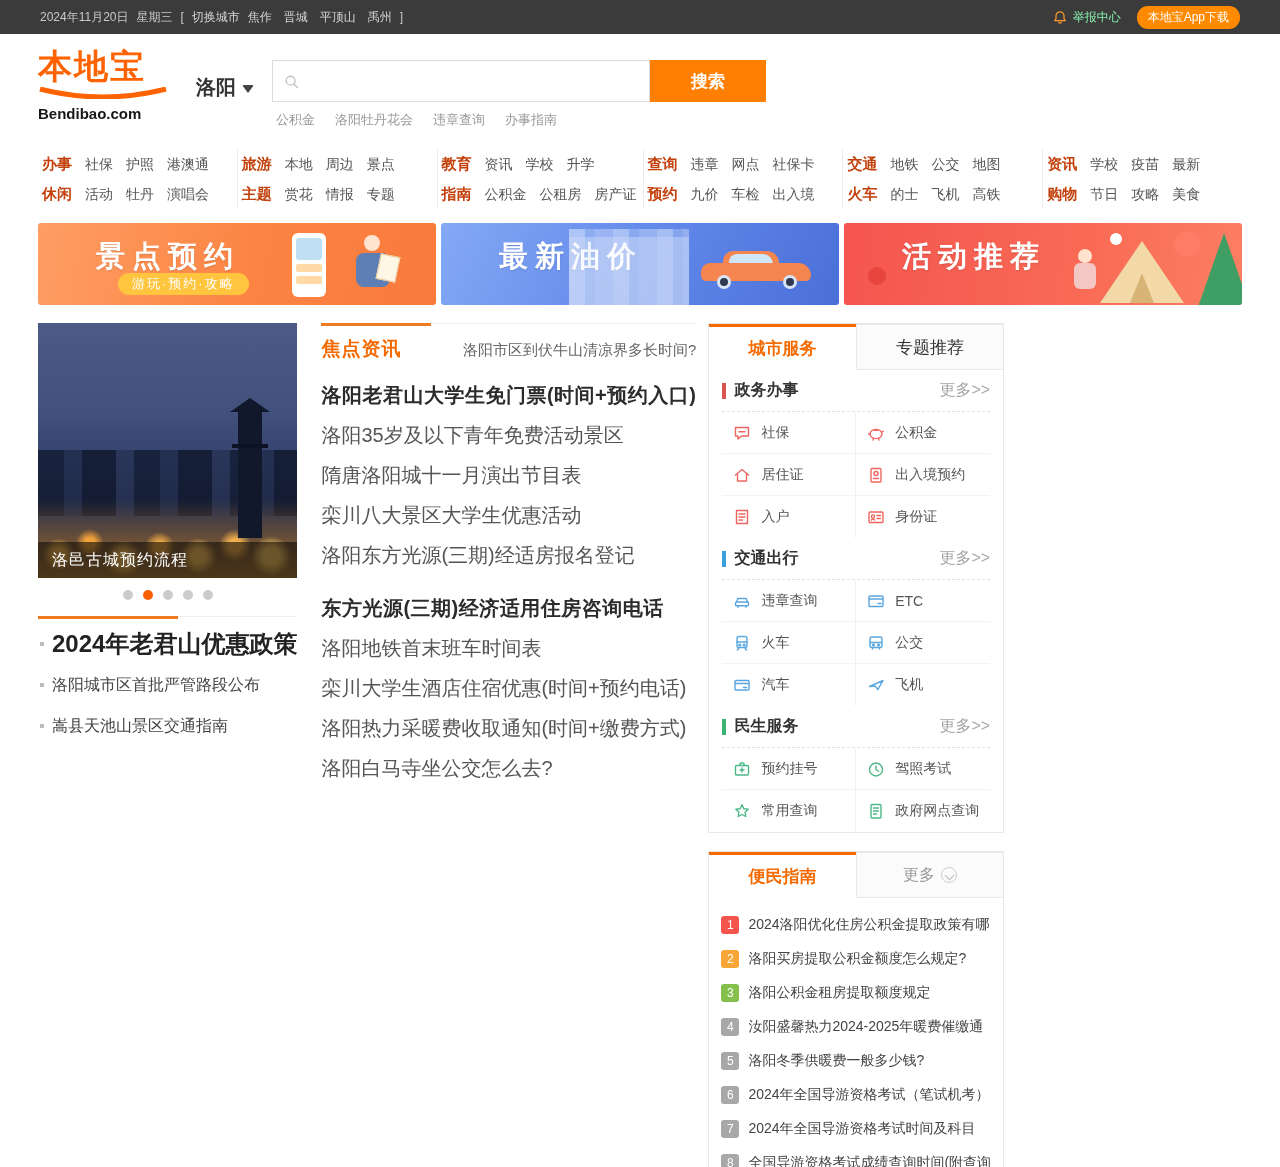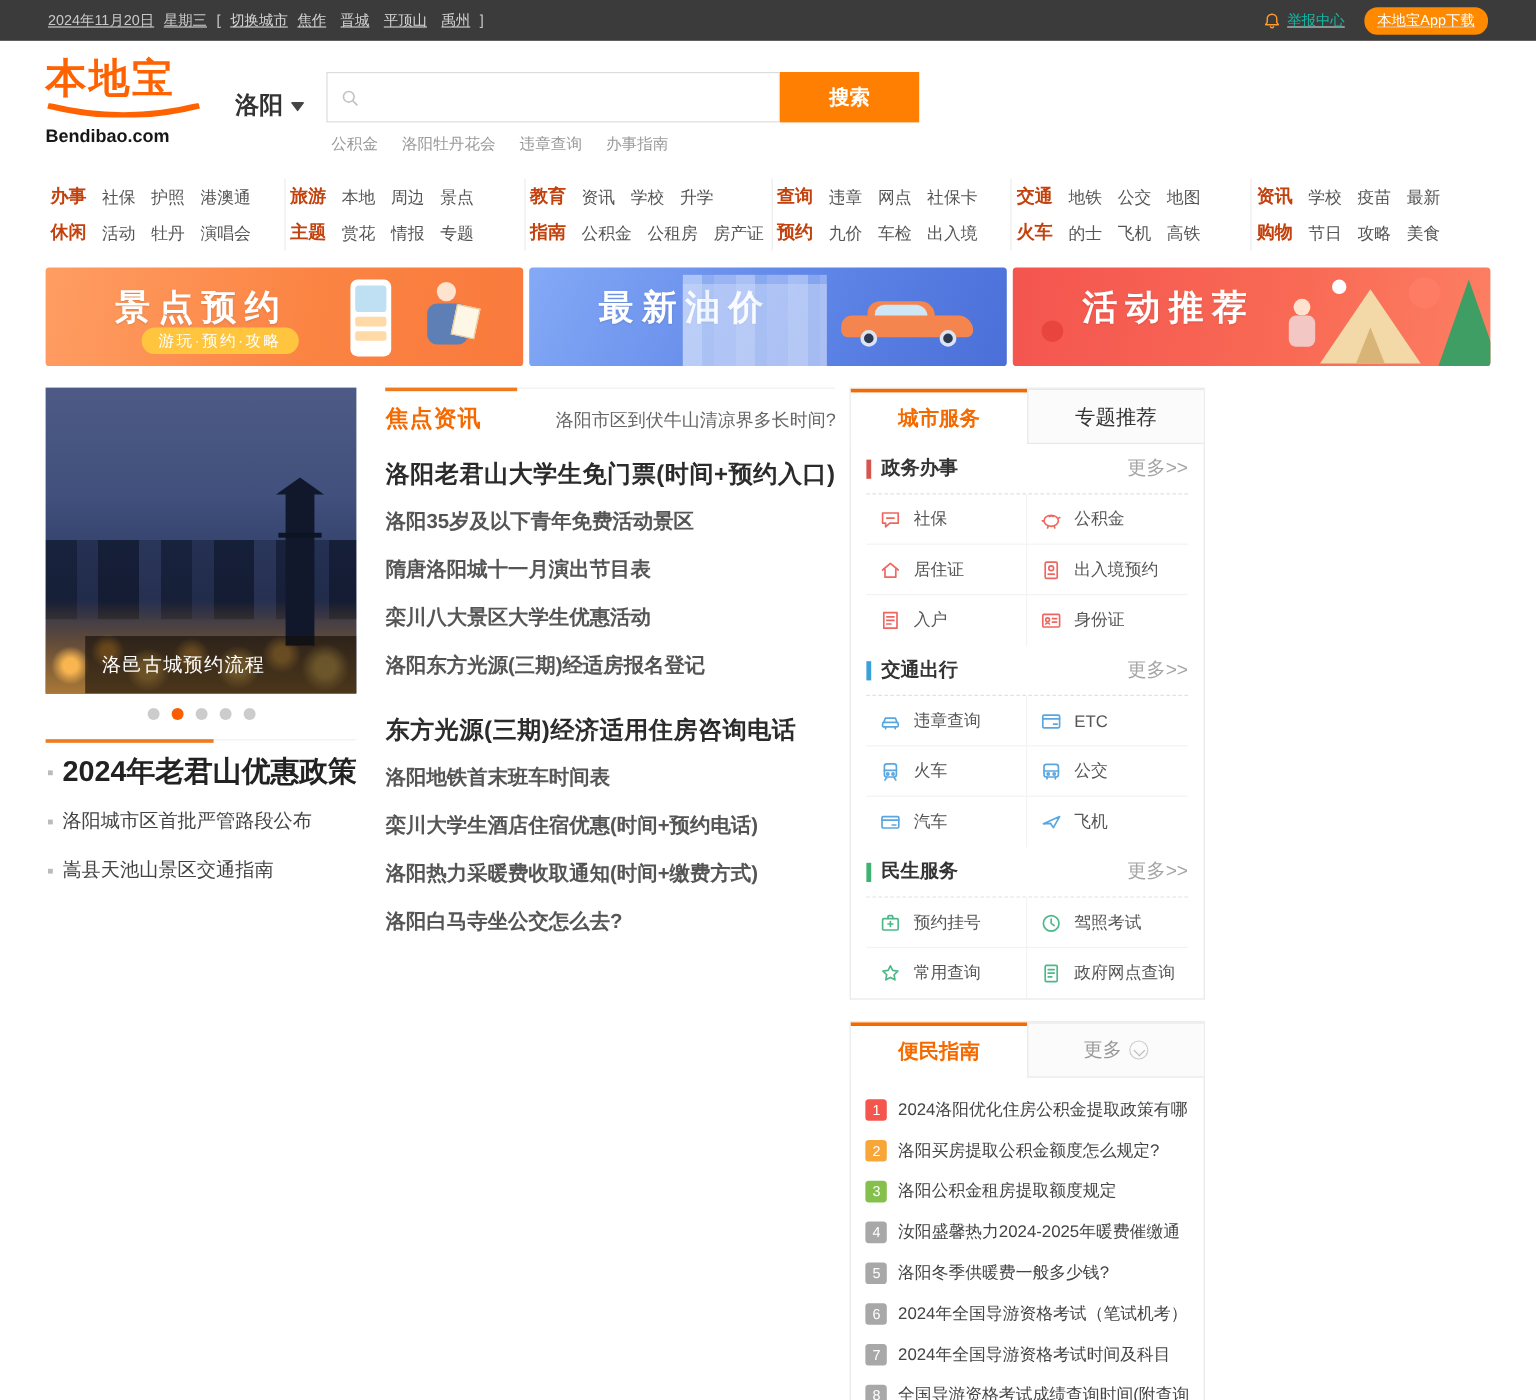--- a/index.html
+++ b/index.html
@@ -5,26 +5,26 @@
   * { margin:0; padding:0; box-sizing:border-box; }
   html,body { width:1280px; }
   body {
     height:1167px; overflow:hidden; background:#fff;
     font-family:"Liberation Sans","DejaVu Sans",sans-serif; color:#333;
   }
   [data-interactable="true"] { cursor:pointer; }
 
   
   .topbar { height:34px; background:#3b3b3b; display:flex; align-items:center;
-    padding:0 40px; font-size:12px; color:#c9c9c9;text-decoration:underline; }
+    padding:0 40px; font-size:12px; color:#c9c9c9; }
   .topbar .left { display:flex; align-items:center; gap:8px; }
   .topbar .cities { display:flex; gap:12px; }
   .topbar .city-link { color:#d6d6d6; }
   .topbar .right { margin-left:auto; display:flex; align-items:center; gap:16px; }
-  .report { display:flex; align-items:center; gap:5px; color:#14b8a6; }
+  .report { display:flex; align-items:center; gap:5px; color:#86efac; }
   .app-pill { background:#ff8a00; color:#fff; border-radius:11px; padding:3px 11px; font-size:12px; }
 
   
   .header { width:1204px; margin:0 auto; padding:14px 0 6px; display:flex; align-items:flex-start; }
   .logo-block { width:150px; }
   .logo-main { font-size:34px; font-weight:bold; color:#ff6200; letter-spacing:2px; line-height:1.1; }
   .logo-sub { font-size:15px; font-weight:bold; color:#171717; margin-top:2px; }
   .city-sel { display:flex; align-items:center; gap:6px; margin:26px 18px 0 8px; }
   .city-name { font-size:20px; font-weight:bold; color:#333; }
   .chev { width:0; height:0; border-left:6px solid transparent; border-right:6px solid transparent; border-top:8px solid #454545; border-radius:2px; margin-top:2px;}
@@ -97,22 +97,22 @@
       radial-gradient(circle at 33% 75%, rgba(255,196,90,.95) 0 7px, transparent 18px),
       radial-gradient(circle at 47% 60%, rgba(255,180,70,.9) 0 5px, transparent 15px),
       radial-gradient(circle at 62% 72%, rgba(255,200,95,.95) 0 7px, transparent 18px),
       radial-gradient(circle at 76% 58%, rgba(255,186,80,.9) 0 6px, transparent 16px),
       radial-gradient(circle at 90% 72%, rgba(255,206,100,.95) 0 8px, transparent 20px),
       linear-gradient(180deg, rgba(90,70,60,0) 0%, rgba(150,98,40,.55) 45%, rgba(205,140,52,.8) 100%); }
   .hero .pagoda { position:absolute; left:200px; bottom:40px; width:24px; height:128px; background:#11182b; }
   .hero .pagoda:before { content:""; position:absolute; top:-12px; left:-8px; width:0; height:0;
     border-left:20px solid transparent; border-right:20px solid transparent; border-bottom:14px solid #11182b; }
   .hero .pagoda:after { content:""; position:absolute; top:34px; left:-6px; width:36px; height:4px; background:#0c1322; }
-  .hero-caption { position:absolute; left:0; right:0; bottom:0; height:48px; background:rgba(20,14,8,.62);
-    color:#fff; font-size:16px; display:flex; align-items:center; padding-left:14px; letter-spacing:1px;margin-left:33px; }
+  .hero-caption { position:absolute; left:0; right:0; bottom:0; height:36px; background:rgba(20,14,8,.62);
+    color:#fff; font-size:16px; display:flex; align-items:center; padding-left:14px; letter-spacing:1px; }
   .dots { display:flex; justify-content:center; gap:10px; padding:12px 0 0; }
   .dot { width:10px; height:10px; border-radius:50%; background:#ccc; }
   .dot.active { background:#f95f00; }
 
   
   .today { margin-top:16px; border-top:1px solid #efefef; position:relative; }
   .today:before { content:""; position:absolute; top:-1px; left:0; width:140px; height:3px; background:#f07b1e; }
   .today-head { display:flex; align-items:center; margin-top:14px; }
   .today-title { font-size:21px; color:#666; letter-spacing:3px; margin-left:8px; }
   .today-tags { margin-left:auto; font-size:13px; color:#999; }
@@ -123,21 +123,21 @@
   .today-list li:before { content:""; position:absolute; left:2px; top:19px; width:4px; height:4px; background:#bbb; }
   .today-list li.bold { font-size:24px; font-weight:bold; color:#222; }
 
   
   .focus { border-top:1px solid #efefef; position:relative; }
   .focus:before { content:""; position:absolute; top:-1px; left:0; width:110px; height:3px; background:#f07b1e; }
   .focus-head { display:flex; align-items:baseline; padding-top:12px; }
   .focus-tab { font-size:19px; font-weight:bold; color:#f56a00; letter-spacing:1px; }
   .focus-side { margin-left:auto; font-size:15px; color:#666; }
   .focus-block h3 { font-size:20px; color:#2b2b2b; margin:20px 0 6px; letter-spacing:.5px; white-space:nowrap; }
-  .focus-block li { list-style:none; font-size:17px; color:#555; line-height:40px; white-space:nowrap; overflow:hidden;font-weight:bold; }
+  .focus-block li { list-style:none; font-size:20px; color:#555; line-height:40px; white-space:nowrap; overflow:hidden; }
 
   
   .side-box { border:1px solid #e8e8e8; background:#fff; }
   .side-tabs { display:flex; height:46px;font-family:Liberation Serif, serif; }
   .side-tab { flex:1; display:flex; align-items:center; justify-content:center; font-size:17px; gap:6px; }
   .side-tab.active { color:#f56a00; font-weight:bold; border-top:3px solid #f56a00; background:#fff; }
   .side-tab.inactive { background:#fbfbfb; color:#333; border-left:1px solid #e8e8e8; border-bottom:1px solid #e8e8e8; border-top:1px solid #e8e8e8; }
   .side-tab .more-txt { font-size:16px; color:#999; font-weight:normal; }
   .circle-chev { width:16px; height:16px; border:1px solid #ccc; border-radius:50%; position:relative; }
   .circle-chev:before { content:""; position:absolute; left:4px; top:4px; width:6px; height:6px; border-right:1px solid #bbb; border-bottom:1px solid #bbb; transform:rotate(45deg); }

